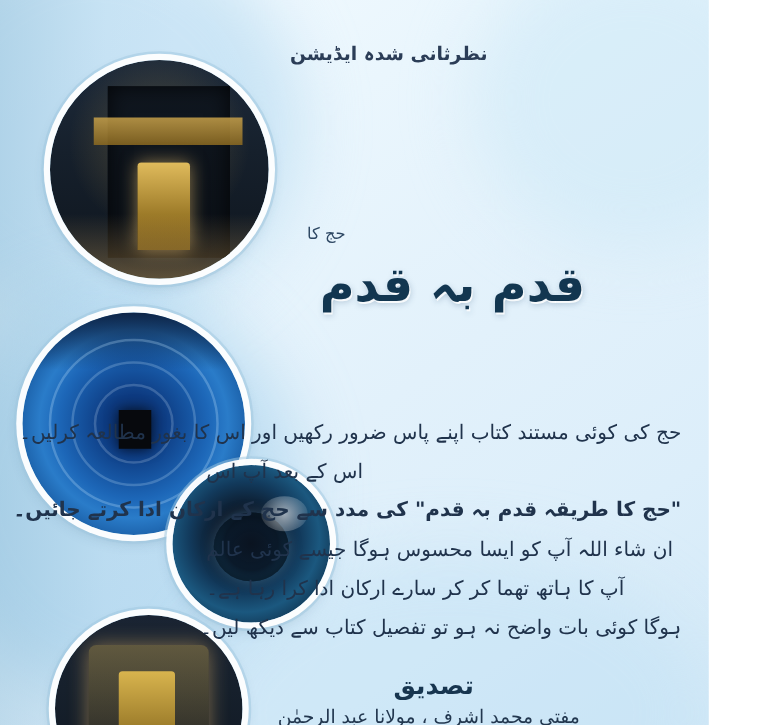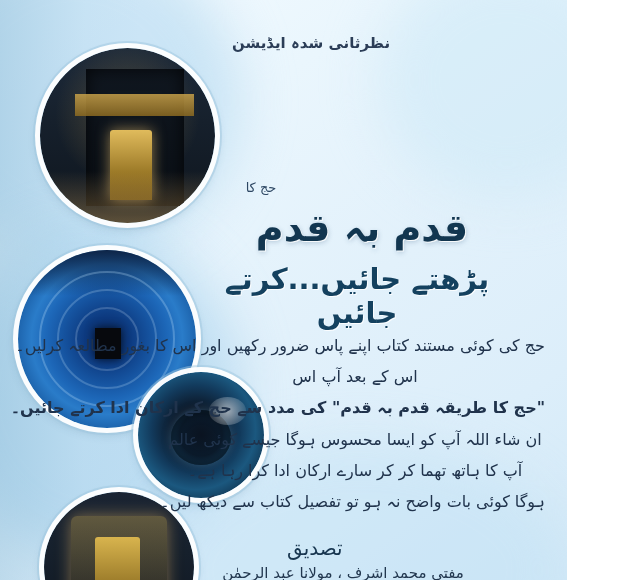--- a/index.html
+++ b/index.html
@@ -205,41 +205,41 @@
     color: #14415f;
     text-shadow: 1px 1px 0 rgba(255,255,255,0.85);
   }
 
   #body-lines {
     position: absolute;
     right: 22px;
     top: 330px;
     width: 380px;
     direction: rtl;
-    text-align: center;
+    text-align: left;
   }
   #body-lines .line {
     font-size: 16px;
     line-height: 1.95;
     color: #20334c;
     white-space: nowrap;
   }
   #body-lines .line.em {
     font-weight: bold;
   }
 
   #verify-heading {
     position: absolute;
     right: 160px;
     top: 536px;
     width: 120px;
     font-size: 20px;
-    font-weight: normal;
+    font-weight: bold;
     color: #17354f;
-    text-align: left;
+    text-align: center;
     direction: rtl;
   }
 
   #verify-names {
     position: absolute;
     right: 74px;
     top: 564px;
     width: 300px;
     font-size: 15px;
     color: #22374f;
@@ -300,21 +300,20 @@
     </div>
   </div>
 
   <div class="urdu" id="edition-note">نظرثانی شدہ ایڈیشن</div>
 
 
   <div class="urdu" id="subtitle-hajj">حج کا</div>
 
   <div class="urdu" id="subtitle-step">قدم بہ قدم</div>
 
-  <div class="urdu" id="tagline">پڑھتے جائیں...کرتے جائیں</div>
 
   <div id="body-lines">
     <div class="line">حج کی کوئی مستند کتاب اپنے پاس ضرور رکھیں اور اس کا بغور مطالعہ کرلیں۔</div>
     <div class="line">اس کے بعد آپ اس</div>
     <div class="line em">"حج کا طریقہ قدم بہ قدم" کی مدد سے حج کے ارکان ادا کرتے جائیں۔</div>
     <div class="line">ان شاء اللہ آپ کو ایسا محسوس ہوگا جیسے کوئی عالم</div>
     <div class="line">آپ کا ہاتھ تھما کر کر سارے ارکان ادا کرا رہا ہے۔</div>
     <div class="line">ہوگا کوئی بات واضح نہ ہو تو تفصیل کتاب سے دیکھ لیں۔</div>
   </div>
 

